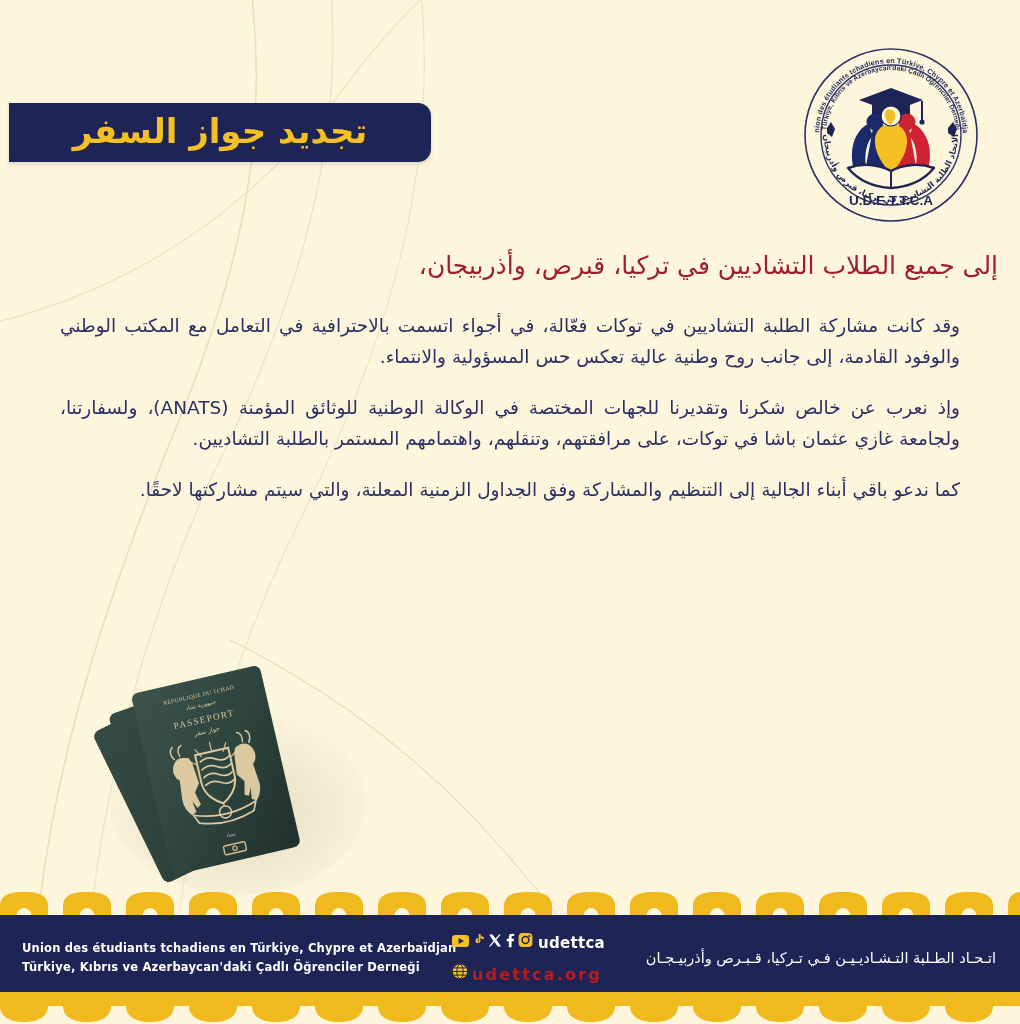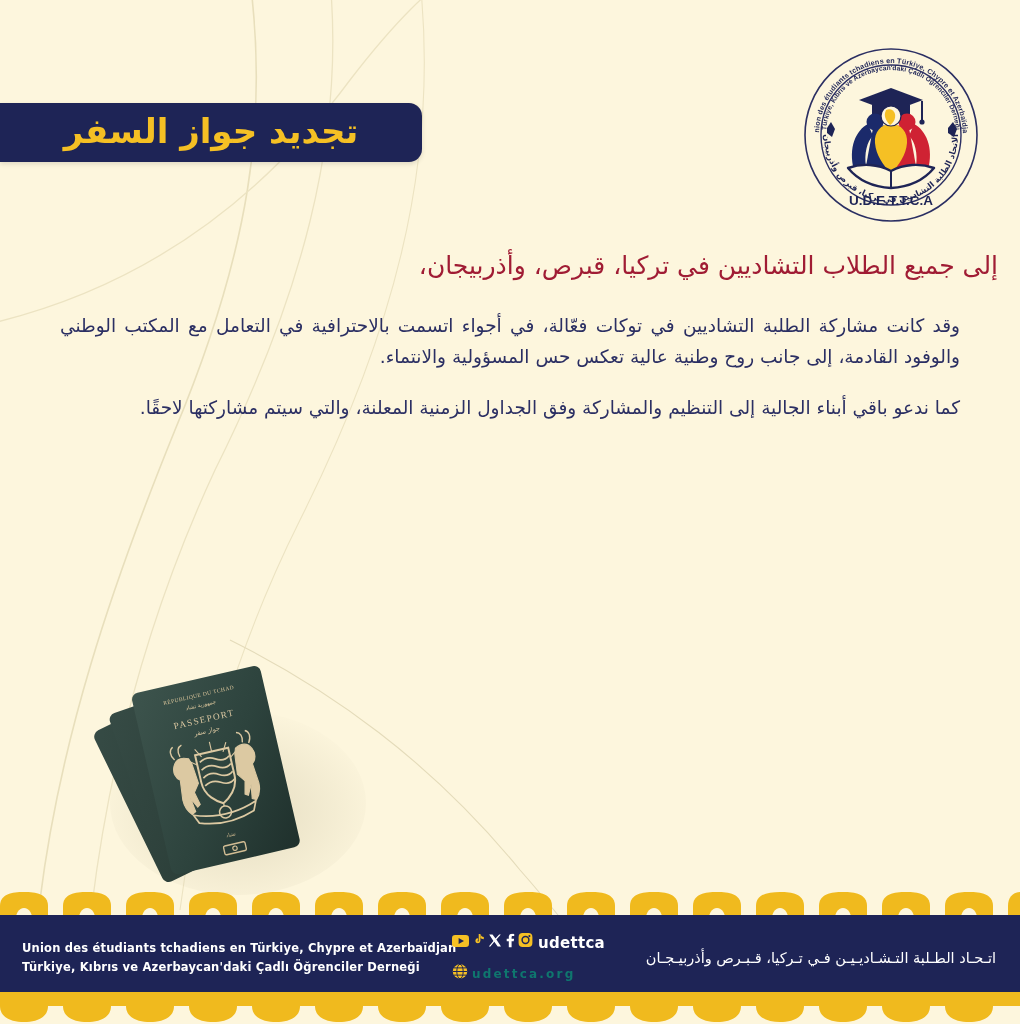--- a/index.html
+++ b/index.html
@@ -39,21 +39,21 @@
     left: 798px;
     width: 186px;
     height: 186px;
     z-index: 5;
   }
 
   
   .title-banner {
     position: absolute;
     top: 103px;
-    left: 0;
+    left: 9px;
     width: 422px;
     height: 59px;
     background: #1e2456;
     border-top-right-radius: 13px;
     border-bottom-right-radius: 13px;
     display: flex;
     align-items: center;
     justify-content: center;
     z-index: 4;
     box-shadow: 0 2px 5px rgba(0,0,0,0.12);
@@ -183,22 +183,22 @@
     font-weight: bold;
     margin-left: 2px;
     letter-spacing: 0.3px;
   }
   .web-row {
     display: flex;
     align-items: center;
     gap: 4px;
   }
   .web-row .site {
-    color: #0f766e;
-    font-size: 12px;
+    color: #b91c1c;
+    font-size: 16px;
     font-weight: bold;
     letter-spacing: 2.2px;
   }
 
   .footer-right {
     position: absolute;
     right: 24px;
     top: 50%;
     transform: translateY(-50%);
     color: #ffffff;
@@ -280,20 +280,21 @@
   </div>
 
   <div class="title-banner">
     <span class="title-text">تجديد جواز السفر</span>
   </div>
 
   <div class="content">
     <div class="salutation">إلى جميع الطلاب التشاديين في تركيا، قبرص، وأذربيجان،</div>
 
     <p class="para">وقد كانت مشاركة الطلبة التشاديين في توكات فعّالة، في أجواء اتسمت بالاحترافية في التعامل مع المكتب الوطني والوفود القادمة، إلى جانب روح وطنية عالية تعكس حس المسؤولية والانتماء.</p>
+    <p class="para">وإذ نعرب عن خالص شكرنا وتقديرنا للجهات المختصة في الوكالة الوطنية للوثائق المؤمنة (ANATS)، ولسفارتنا، ولجامعة غازي عثمان باشا في توكات، على مرافقتهم، وتنقلهم، واهتمامهم المستمر بالطلبة التشاديين.</p>
     <p class="para">كما ندعو باقي أبناء الجالية إلى التنظيم والمشاركة وفق الجداول الزمنية المعلنة، والتي سيتم مشاركتها لاحقًا.</p>
   </div>
 
   <div class="passports">
     <svg viewBox="0 0 300 280" width="300" height="280" aria-hidden="true">
       <defs>
         <linearGradient id="pgA" x1="0" y1="0" x2="1" y2="1">
           <stop offset="0%" stop-color="#3d544d"></stop>
           <stop offset="55%" stop-color="#2d433d"></stop>
           <stop offset="100%" stop-color="#1f302c"></stop>

